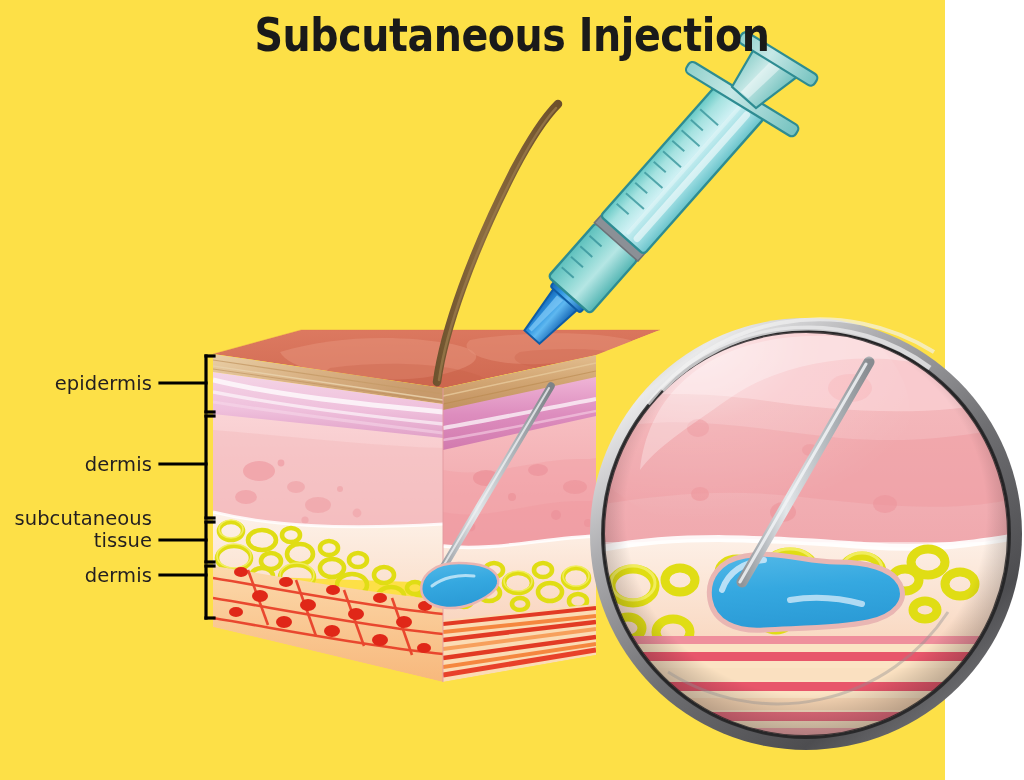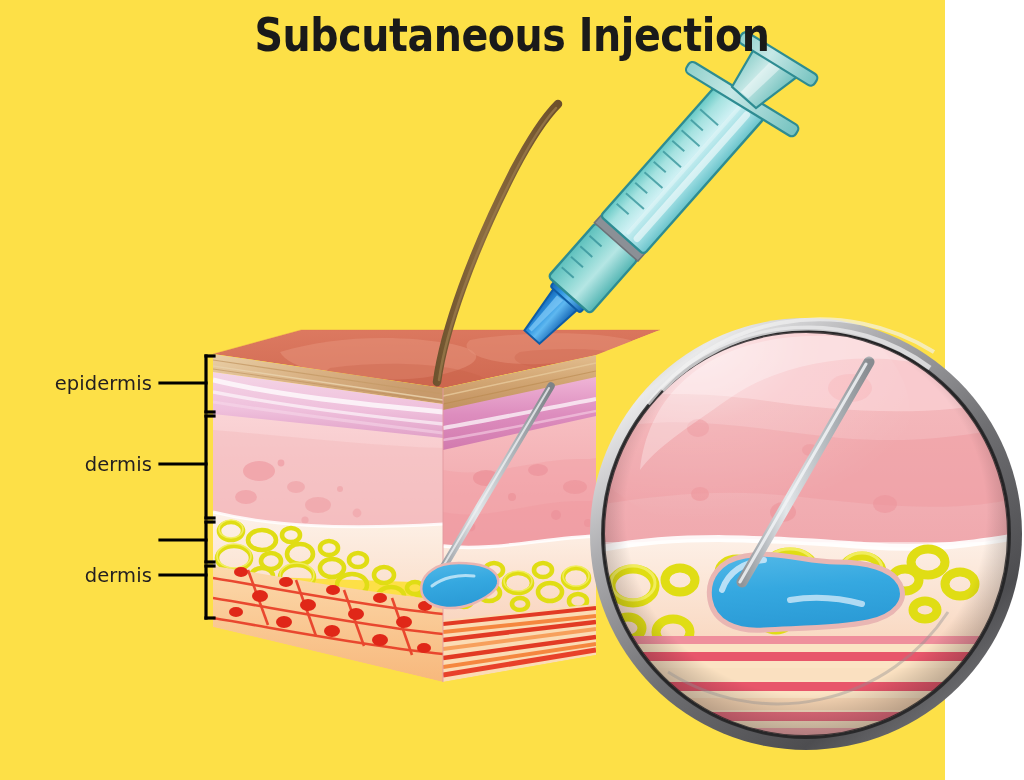--- a/index.html
+++ b/index.html
@@ -481,16 +481,18 @@
       <path d="M160,575 L206,575"></path>
     </g>
   </svg>
 
   <div class="ttl">Subcutaneous Injection</div>
 
   <div class="lbl" style="left:0;width:152px;top:373px;">epidermis</div>
 
   <div class="lbl" style="left:0;width:152px;top:454px;">dermis</div>
 
+  <div class="lbl" style="left:0;width:152px;top:508px;">subcutaneous
+tissue</div>
 
   <div class="lbl" style="left:0;width:152px;top:565px;">dermis</div>
 
 </div>
 
 </body></html>

